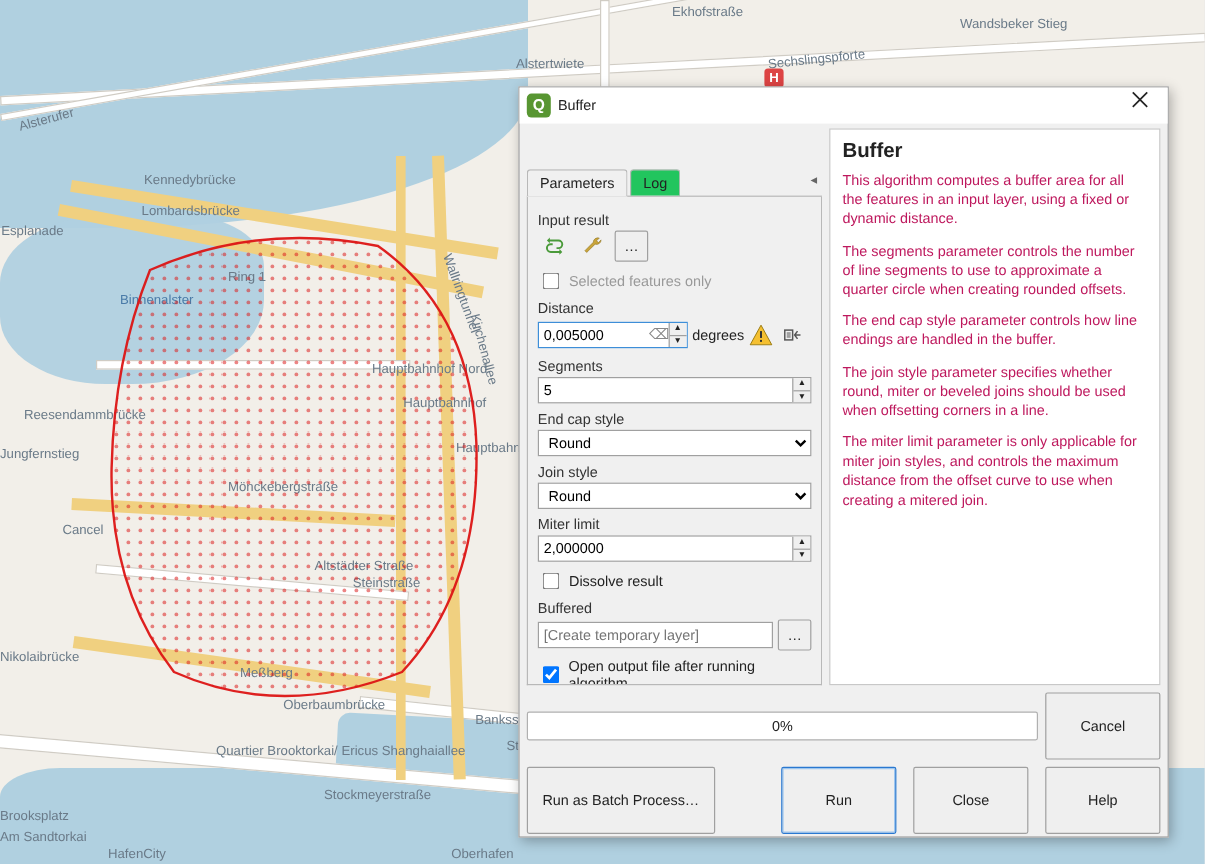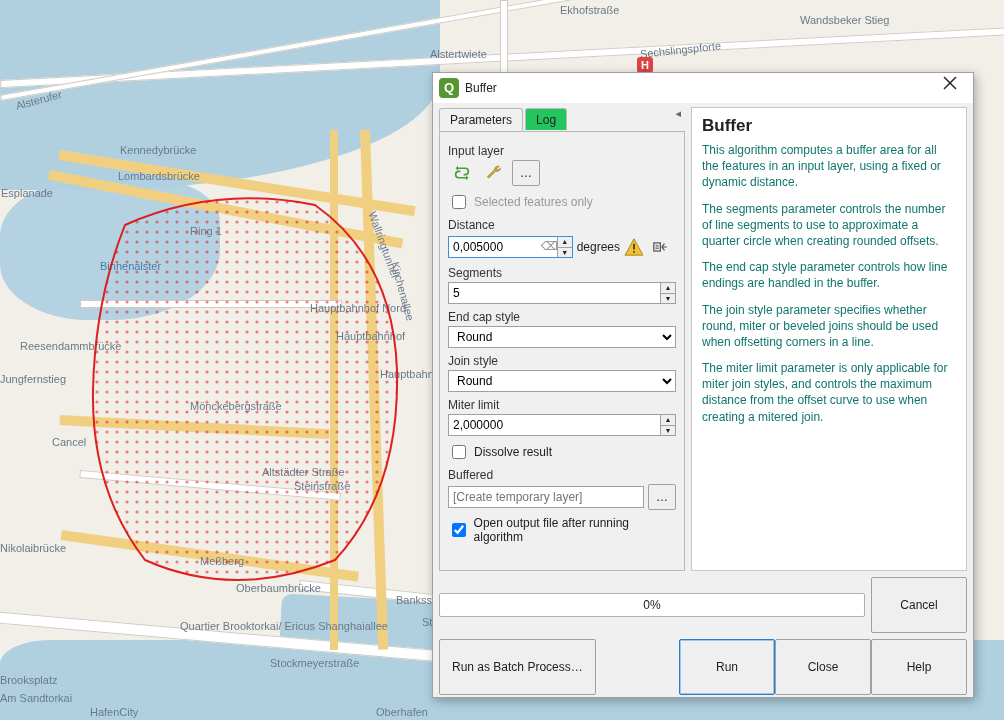--- a/index.html
+++ b/index.html
@@ -116,23 +116,24 @@
   }
 
   .left-pane {
     flex: 0 0 246px;
     display: flex;
     flex-direction: column;
     min-height: 0;
   }
   .tabbar {
     display: flex;
-    align-items: flex-start;
+    align-items: center;
     height: 24px;
     border-bottom: 1px solid #b8b8b8;
+    margin-top: 32px;
   }
   .tab {
     padding: 4px 10px 3px 10px;
     border: 1px solid #b8b8b8;
     border-bottom: none;
     background: #22c55e;
     margin-right: 2px;
     border-top-left-radius: 3px;
     border-top-right-radius: 3px;
     cursor: pointer;
@@ -284,21 +285,21 @@
   }
   .help-pane h2 {
     margin: 0 0 6px 0;
     font-size: 17px;
     font-weight: bold;
   }
   .help-pane p {
     margin: 0 0 10px 0;
     line-height: 1.35;
     font-size: 12px;
-    color: #0f766e;
+    color: #be185d;
   }
 
   
   .footer {
     padding: 6px 6px 2px 6px;
     display: flex;
     flex-direction: column;
     gap: 6px;
   }
   .progress-row {
@@ -316,21 +317,21 @@
   }
   .progress .lbl {
     position: absolute;
     inset: 0;
     display: flex;
     align-items: center;
     justify-content: center;
   }
   .button-row {
     display: flex;
-    gap: 0;
+    gap: 14px;
     align-items: center;
   }
   .btn {
     height: 22px;
     padding: 16px 12px;
     border: 1px solid #a0a0a0;
     background: #efefef;
     border-radius: 2px;
     cursor: pointer;
     display: flex;
@@ -370,21 +371,21 @@
   <div class="road-white" style="left:0;top:80px;width:1004px;height:6px;transform:rotate(-3deg)"></div>
   <div class="road-white" style="left:0;top:95px;width:600px;height:4px;transform:rotate(-10deg)"></div>
   <div class="road-white" style="left:500px;top:0;width:6px;height:100px;"></div>
   <div class="road-white" style="left:80px;top:300px;width:260px;height:6px;"></div>
   <div class="road-white" style="left:80px;top:470px;width:260px;height:6px;transform:rotate(5deg)"></div>
 
   <span class="place-label" style="left:118px;top:170px">Lombardsbrücke</span>
   <span class="place-label" style="left:120px;top:144px">Kennedybrücke</span>
   <span class="place-label" style="left:1px;top:187px">Esplanade</span>
   <span class="place-label" style="left:190px;top:225px">Ring 1</span>
-  <span class="place-label" style="left:100px;top:260px;color:#4a7ba8">Binnenalster</span>
+  <span class="place-label" style="left:100px;top:244px;color:#4a7ba8">Binnenalster</span>
   <span class="place-label" style="left:0px;top:373px">Jungfernstieg</span>
   <span class="place-label" style="left:20px;top:340px">Reesendammbrücke</span>
   <span class="place-label" style="left:310px;top:302px">Hauptbahnhof Nord</span>
   <span class="place-label" style="left:336px;top:330px">Hauptbahnhof</span>
   <span class="place-label" style="left:380px;top:368px">Hauptbahnhof Süd</span>
   <span class="place-label" style="left:190px;top:400px">Mönckebergstraße</span>
   <span class="place-label" style="left:52px;top:436px">Cancel</span>
   <span class="place-label" style="left:294px;top:480px">Steinstraße</span>
   <span class="place-label" style="left:200px;top:555px">Meßberg</span>
   <span class="place-label" style="left:0px;top:542px">Nikolaibrücke</span>
@@ -433,21 +434,21 @@
   <div class="dialog-body">
     <div class="left-pane">
       <div class="tabbar">
         <div class="tab active">Parameters</div>
         <div class="tab">Log</div>
         <div class="collapse-icon">◂</div>
       </div>
 
       <div class="form">
         
-        <div class="form-label">Input layer</div>
+        <div class="form-label">Input result</div>
         <div class="row">
           <div class="icon-btn flat" title="iterate">
             <svg width="20" height="16" viewBox="0 0 24 20">
                 <path d="M6 4h10a4 4 0 0 1 0 8h-2" fill="none" stroke="#4a9a3a" stroke-width="2"></path>
                 <path d="M18 16H8a4 4 0 0 1 0-8h2" fill="none" stroke="#4a9a3a" stroke-width="2"></path>
                 <path d="M4 4l3-3v6z" fill="#4a9a3a"></path>
                 <path d="M20 16l-3 3v-6z" fill="#4a9a3a"></path>
               </svg>
           </div>
           <div class="icon-btn flat">

